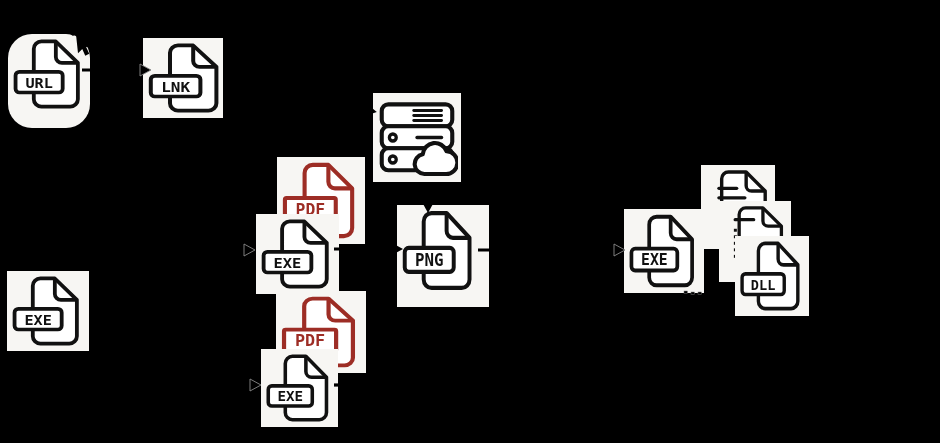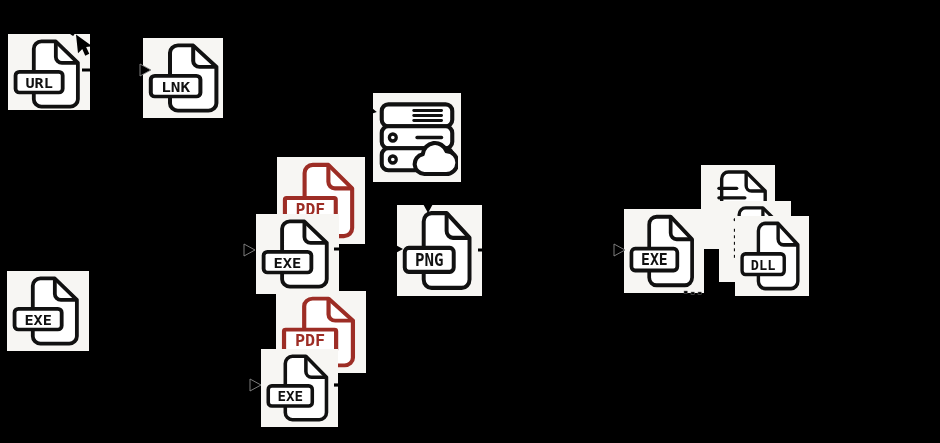--- a/index.html
+++ b/index.html
@@ -9,21 +9,21 @@
   .card svg{position:absolute;left:3px;top:3px;display:block;}
   .glyph-text{font-family:"DejaVu Sans Mono","Liberation Mono",monospace;font-weight:bold;}
   #arrows{position:absolute;left:0;top:0;z-index:5;pointer-events:none;}
   #cursor{position:absolute;z-index:6;}
 </style>
 </head>
 <body>
 
 <div id="stage">
 
-  <div class="card" style="left: 8px; top: 34px; width: 82px; height: 76px; background: rgb(247, 246, 243);">
+  <div class="card" style="left: 8px; top: 34px; width: 82px; height: 94px; background: rgb(247, 246, 243); border-radius: 24px;">
       <svg viewBox="0 0 100 100" preserveAspectRatio="none" width="76" height="74">
         <path d="M40 6 H59 L88 35 V84 a10 10 0 0 1 -10 10 H40 a10 10 0 0 1 -10 -10 V16 A10 10 0 0 1 40 6 Z" fill="#ffffff" stroke="#111111" stroke-width="5" stroke-linejoin="round"></path>
         <path d="M59 6 V27 a8 8 0 0 0 8 8 H88" fill="none" stroke="#111111" stroke-width="5" stroke-linejoin="round"></path>
         <rect x="6" y="47" width="62" height="28" rx="5" fill="#ffffff" stroke="#111111" stroke-width="5"></rect>
         <text class="glyph-text" x="37" y="68.5" text-anchor="middle" font-size="20" fill="#111111">URL</text>
       </svg>
     </div>
     <div class="card" style="left: 143px; top: 38px; width: 80px; height: 80px; background: rgb(247, 246, 243);">
       <svg viewBox="0 0 100 100" preserveAspectRatio="none" width="80" height="74">
         <path d="M40 6 H59 L88 35 V84 a10 10 0 0 1 -10 10 H40 a10 10 0 0 1 -10 -10 V16 A10 10 0 0 1 40 6 Z" fill="#ffffff" stroke="#111111" stroke-width="5" stroke-linejoin="round"></path>
@@ -55,21 +55,21 @@
       </svg>
     </div>
     <div class="card" style="left: 256px; top: 214px; width: 83px; height: 80px; background: rgb(247, 246, 243);">
       <svg viewBox="0 0 100 100" preserveAspectRatio="none" width="77" height="74">
         <path d="M40 6 H59 L88 35 V84 a10 10 0 0 1 -10 10 H40 a10 10 0 0 1 -10 -10 V16 A10 10 0 0 1 40 6 Z" fill="#ffffff" stroke="#111111" stroke-width="5" stroke-linejoin="round"></path>
         <path d="M59 6 V27 a8 8 0 0 0 8 8 H88" fill="none" stroke="#111111" stroke-width="5" stroke-linejoin="round"></path>
         <rect x="6" y="47" width="62" height="28" rx="5" fill="#ffffff" stroke="#111111" stroke-width="5"></rect>
         <text class="glyph-text" x="37" y="68.5" text-anchor="middle" font-size="20" fill="#111111">EXE</text>
       </svg>
     </div>
-    <div class="card" style="left: 397px; top: 205px; width: 85px; height: 91px; background: rgb(247, 246, 243);">
+    <div class="card" style="left: 397px; top: 205px; width: 85px; height: 102px; background: rgb(247, 246, 243); padding-left: 7px;">
       <svg viewBox="0 0 100 100" preserveAspectRatio="none" width="79" height="85">
         <path d="M40 6 H59 L88 35 V84 a10 10 0 0 1 -10 10 H40 a10 10 0 0 1 -10 -10 V16 A10 10 0 0 1 40 6 Z" fill="#ffffff" stroke="#111111" stroke-width="5" stroke-linejoin="round"></path>
         <path d="M59 6 V27 a8 8 0 0 0 8 8 H88" fill="none" stroke="#111111" stroke-width="5" stroke-linejoin="round"></path>
         <rect x="6" y="47" width="62" height="28" rx="5" fill="#ffffff" stroke="#111111" stroke-width="5"></rect>
         <text class="glyph-text" x="37" y="68.5" text-anchor="middle" font-size="20" fill="#111111">PNG</text>
       </svg>
     </div>
     <div class="card" style="left: 624px; top: 209px; width: 80px; height: 84px; background: rgb(247, 246, 243);">
       <svg viewBox="0 0 100 100" preserveAspectRatio="none" width="74" height="78">
         <path d="M40 6 H59 L88 35 V84 a10 10 0 0 1 -10 10 H40 a10 10 0 0 1 -10 -10 V16 A10 10 0 0 1 40 6 Z" fill="#ffffff" stroke="#111111" stroke-width="5" stroke-linejoin="round"></path>
@@ -91,21 +91,21 @@
         <path d="M36 6 H62 L90 34 V98 a10 10 0 0 1 -10 10 H36 a10 10 0 0 1 -10 -10 V16 A10 10 0 0 1 36 6 Z" fill="#ffffff" stroke="#111111" stroke-width="5" stroke-linejoin="round"></path>
         <path d="M62 6 V26 a8 8 0 0 0 8 8 H90" fill="none" stroke="#111111" stroke-width="5" stroke-linejoin="round"></path>
         <line x1="20" y1="24" x2="48" y2="24" stroke="#111111" stroke-width="5" stroke-linecap="round"></line>
         <rect x="18" y="38" width="4.5" height="4.5" fill="#111111"></rect>
         <rect x="18" y="48" width="4.5" height="4.5" fill="#111111"></rect>
         <rect x="18" y="58" width="4.5" height="4.5" fill="#111111"></rect>
         <rect x="18" y="68" width="4.5" height="4.5" fill="#111111"></rect>
         <rect x="18" y="78" width="4.5" height="4.5" fill="#111111"></rect>
       </svg>
     </div>
-    <div class="card" style="left: 735px; top: 216px; width: 74px; height: 80px; background: rgb(247, 246, 243);">
+    <div class="card" style="left: 735px; top: 236px; width: 74px; height: 80px; background: rgb(247, 246, 243);">
       <svg viewBox="0 0 100 100" preserveAspectRatio="none" width="68" height="74">
         <path d="M40 6 H59 L88 35 V84 a10 10 0 0 1 -10 10 H40 a10 10 0 0 1 -10 -10 V16 A10 10 0 0 1 40 6 Z" fill="#ffffff" stroke="#111111" stroke-width="5" stroke-linejoin="round"></path>
         <path d="M59 6 V27 a8 8 0 0 0 8 8 H88" fill="none" stroke="#111111" stroke-width="5" stroke-linejoin="round"></path>
         <rect x="6" y="47" width="62" height="28" rx="5" fill="#ffffff" stroke="#111111" stroke-width="5"></rect>
         <text class="glyph-text" x="37" y="68.5" text-anchor="middle" font-size="20" fill="#111111">DLL</text>
       </svg>
     </div>
     <div class="card" style="left: 7px; top: 271px; width: 82px; height: 80px; background: rgb(247, 246, 243);">
       <svg viewBox="0 0 100 100" preserveAspectRatio="none" width="76" height="74">
         <path d="M40 6 H59 L88 35 V84 a10 10 0 0 1 -10 10 H40 a10 10 0 0 1 -10 -10 V16 A10 10 0 0 1 40 6 Z" fill="#ffffff" stroke="#111111" stroke-width="5" stroke-linejoin="round"></path>

